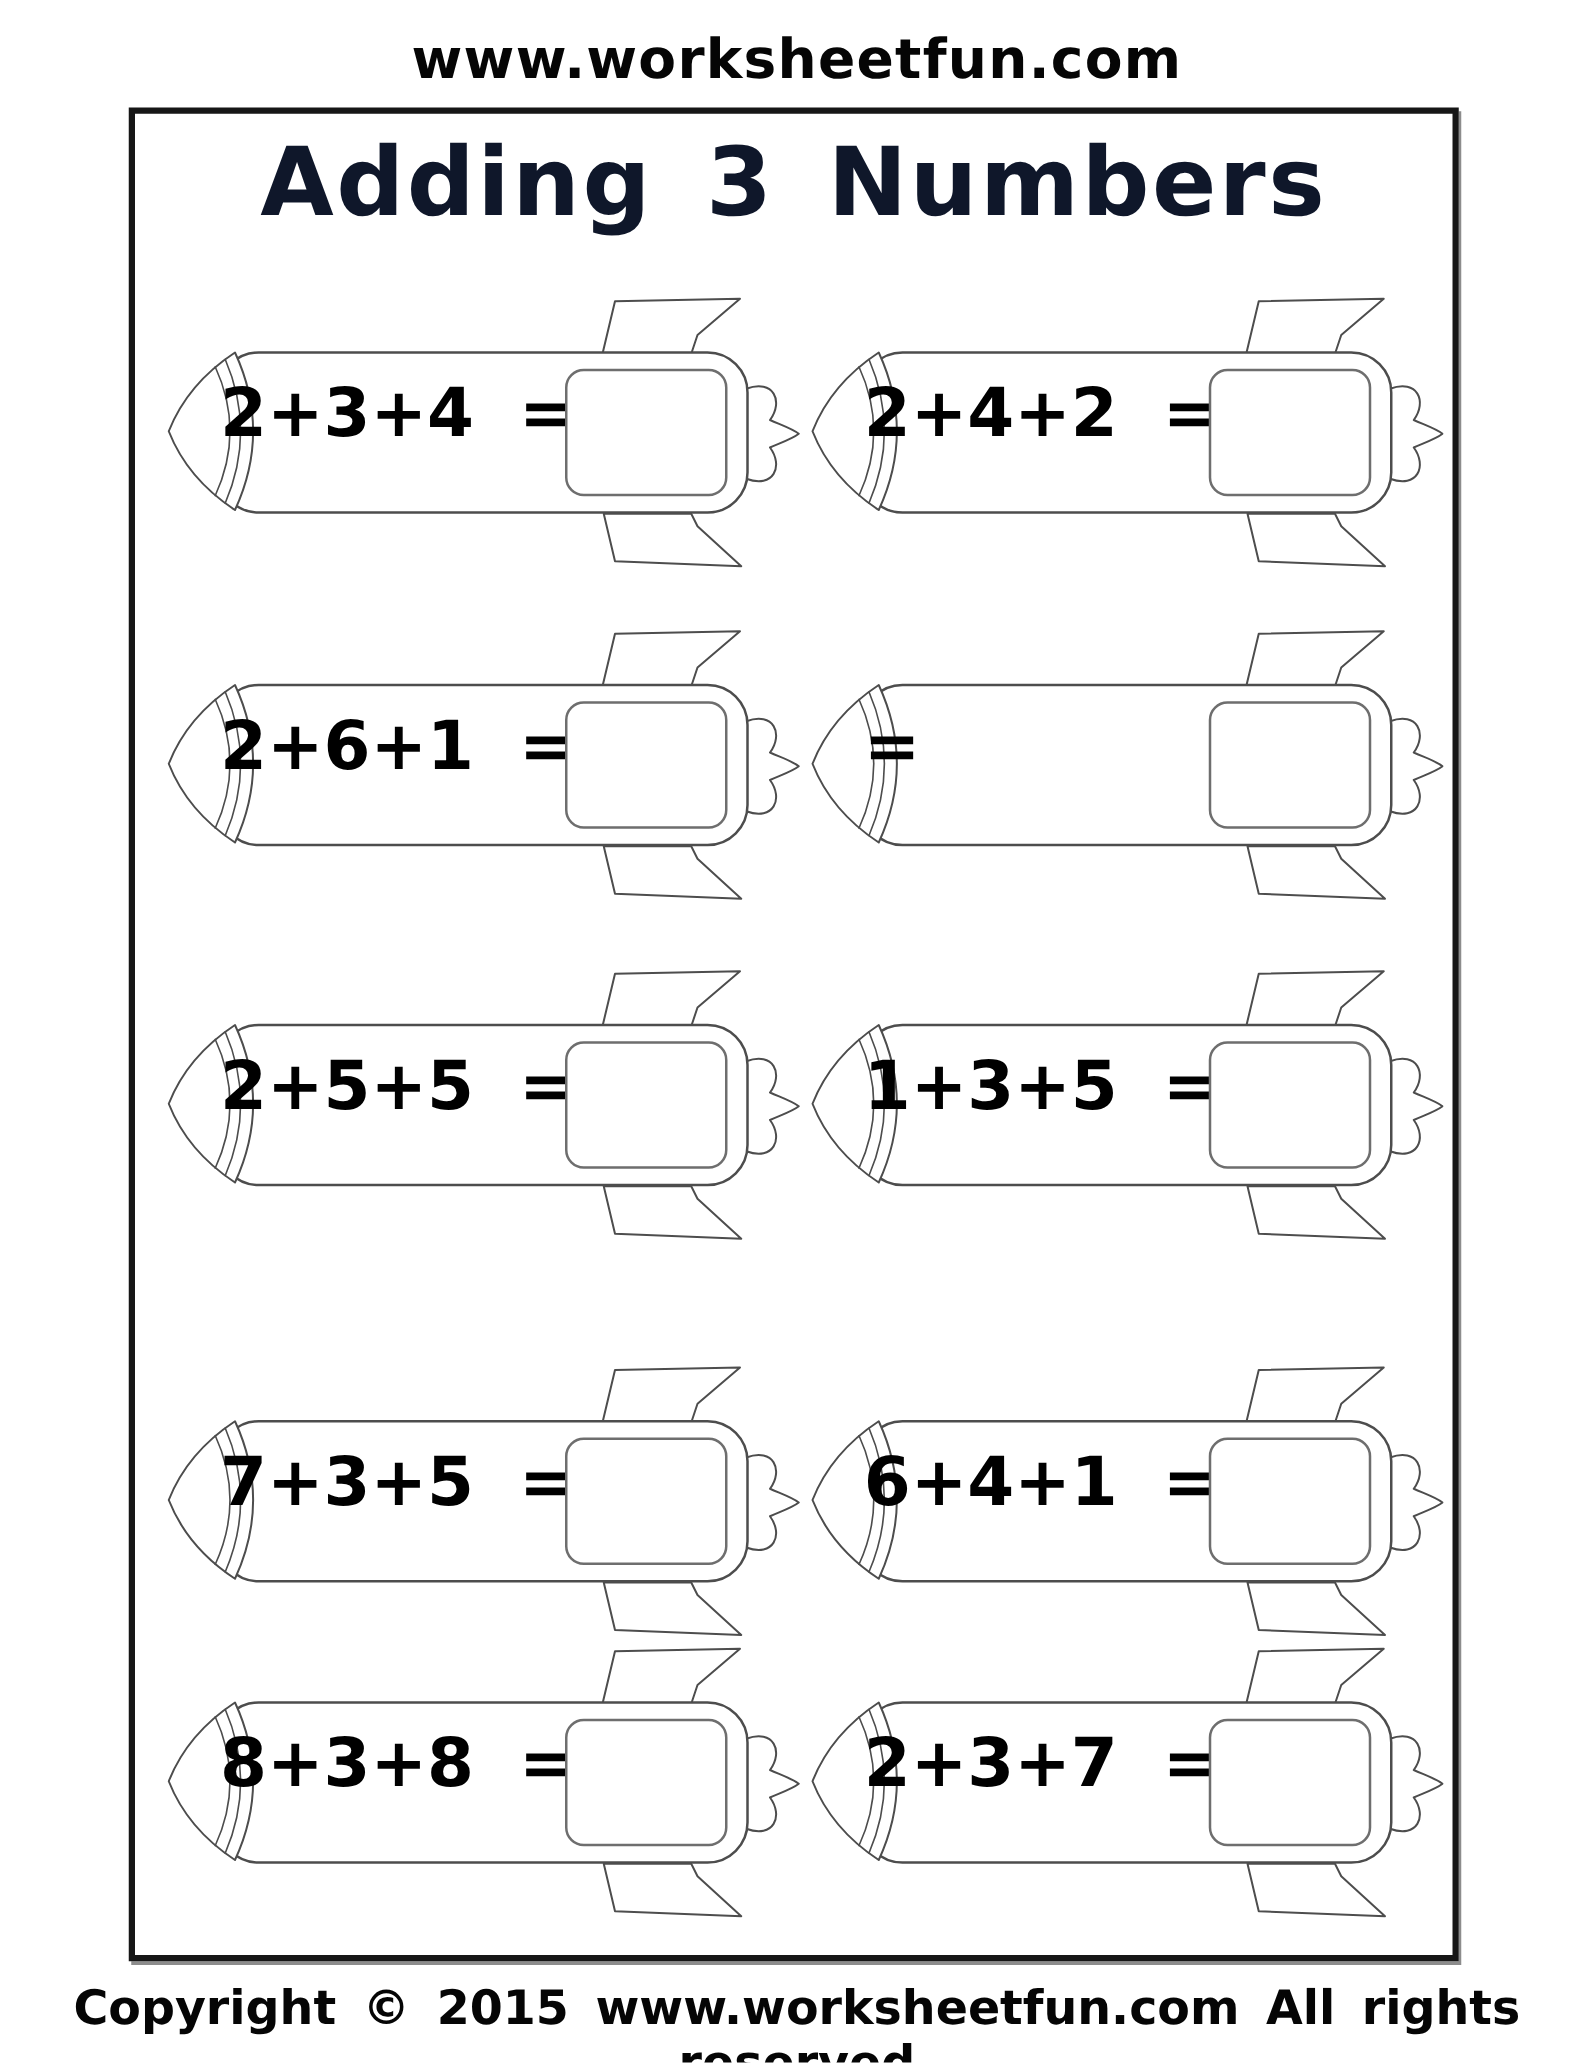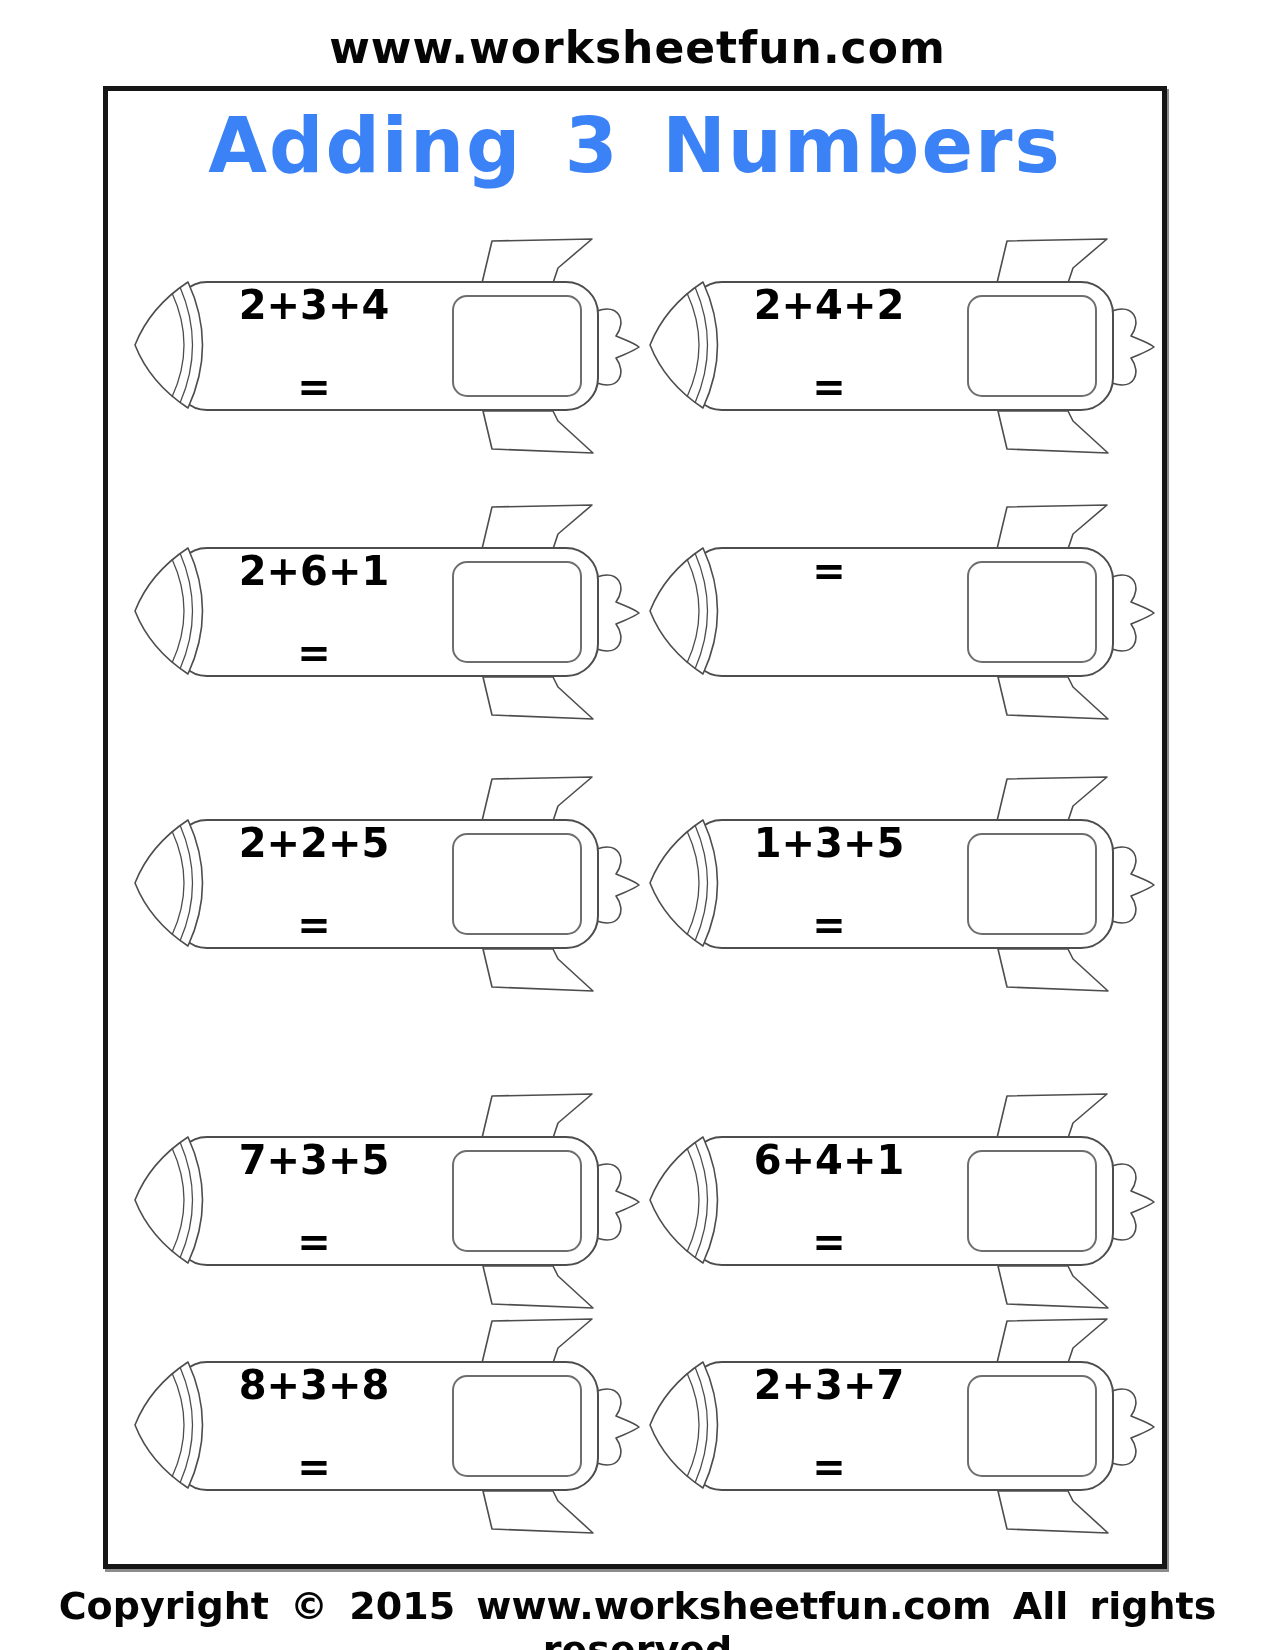--- a/index.html
+++ b/index.html
@@ -26,21 +26,21 @@
     border: 5px solid #161616;
     box-shadow: 2px 3px 0 rgba(45,45,45,0.55);
     background: #ffffff;
   }
   .worksheet-title {
     position: absolute;
     top: 10px; left: 0; width: 100%;
     text-align: center;
     font-size: 76px;
     font-weight: bold;
-    color: #3b82f6;
+    color: #0f172a;
     letter-spacing: 2px;
     word-spacing: 14px;
   }
   .cell {
     position: absolute;
     width: 510px; height: 220px;
   }
   .c1 { left: 130px; }
   .c2 { left: 645px; }
   .r1 { top: 237px; }
@@ -54,25 +54,24 @@
     width: 510px; height: 220px;
     display: block;
   }
   .equation {
     position: absolute;
     left: 46px; top: 45px;
     height: 96px; width: 276px;
     display: flex;
     align-items: center;
     gap: 36px;
-    font-size: 40px;
+    font-size: 54px;
     font-weight: bold;
     color: #000000;
     white-space: nowrap;
-    flex-direction: column;
   }
   .answer-box {
     position: absolute;
     left: 322px; top: 58px;
     width: 130px; height: 102px;
     border: 2px solid #6e6e6e;
     border-radius: 15px;
     background: #ffffff;
     font-size: 54px;
     font-weight: bold;
@@ -163,21 +162,21 @@
     <span>=</span>
   </div>
   <div class="answer-box"></div>
 </div>
 
 <div class="cell r3 c1">
   <svg class="rocket-art" viewBox="0 0 510 220">
       <use href="#rocket-shape"></use>
     </svg>
   <div class="equation">
-    <span>2+2+5</span>
+    <span>2+5+5</span>
     <span>=</span>
   </div>
   <div class="answer-box"></div>
 </div>
 
 <div class="cell r3 c2">
   <svg class="rocket-art" viewBox="0 0 510 220">
       <use href="#rocket-shape"></use>
     </svg>
   <div class="equation">

